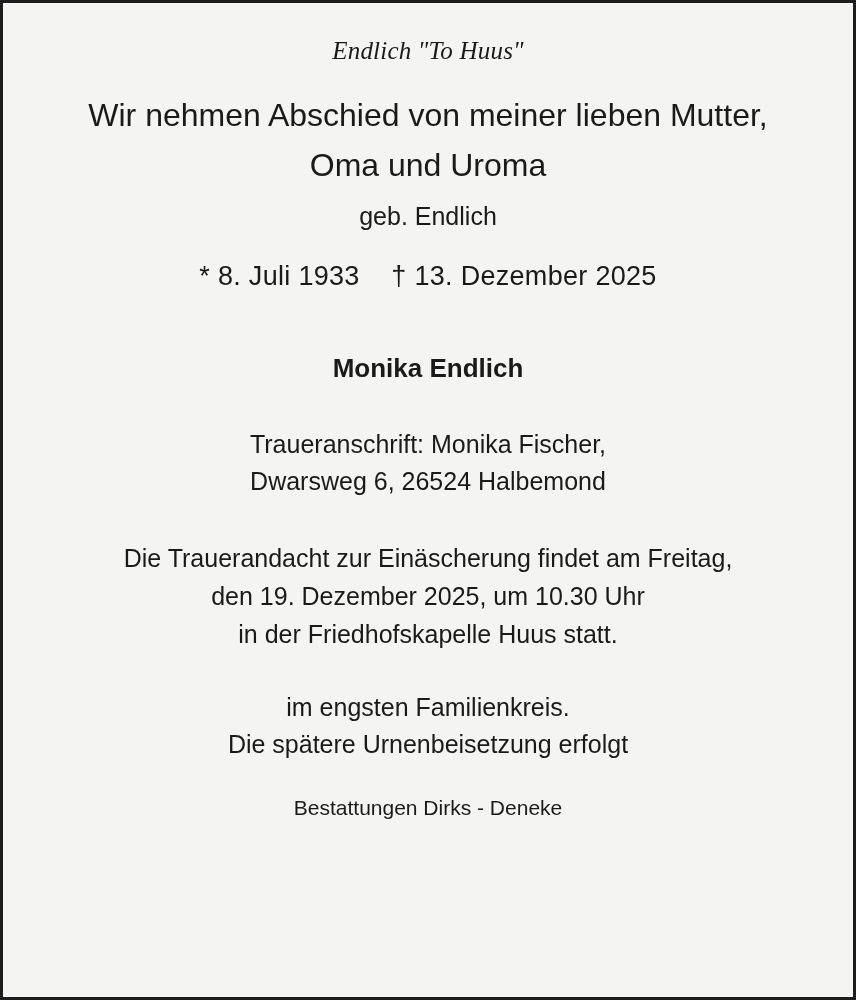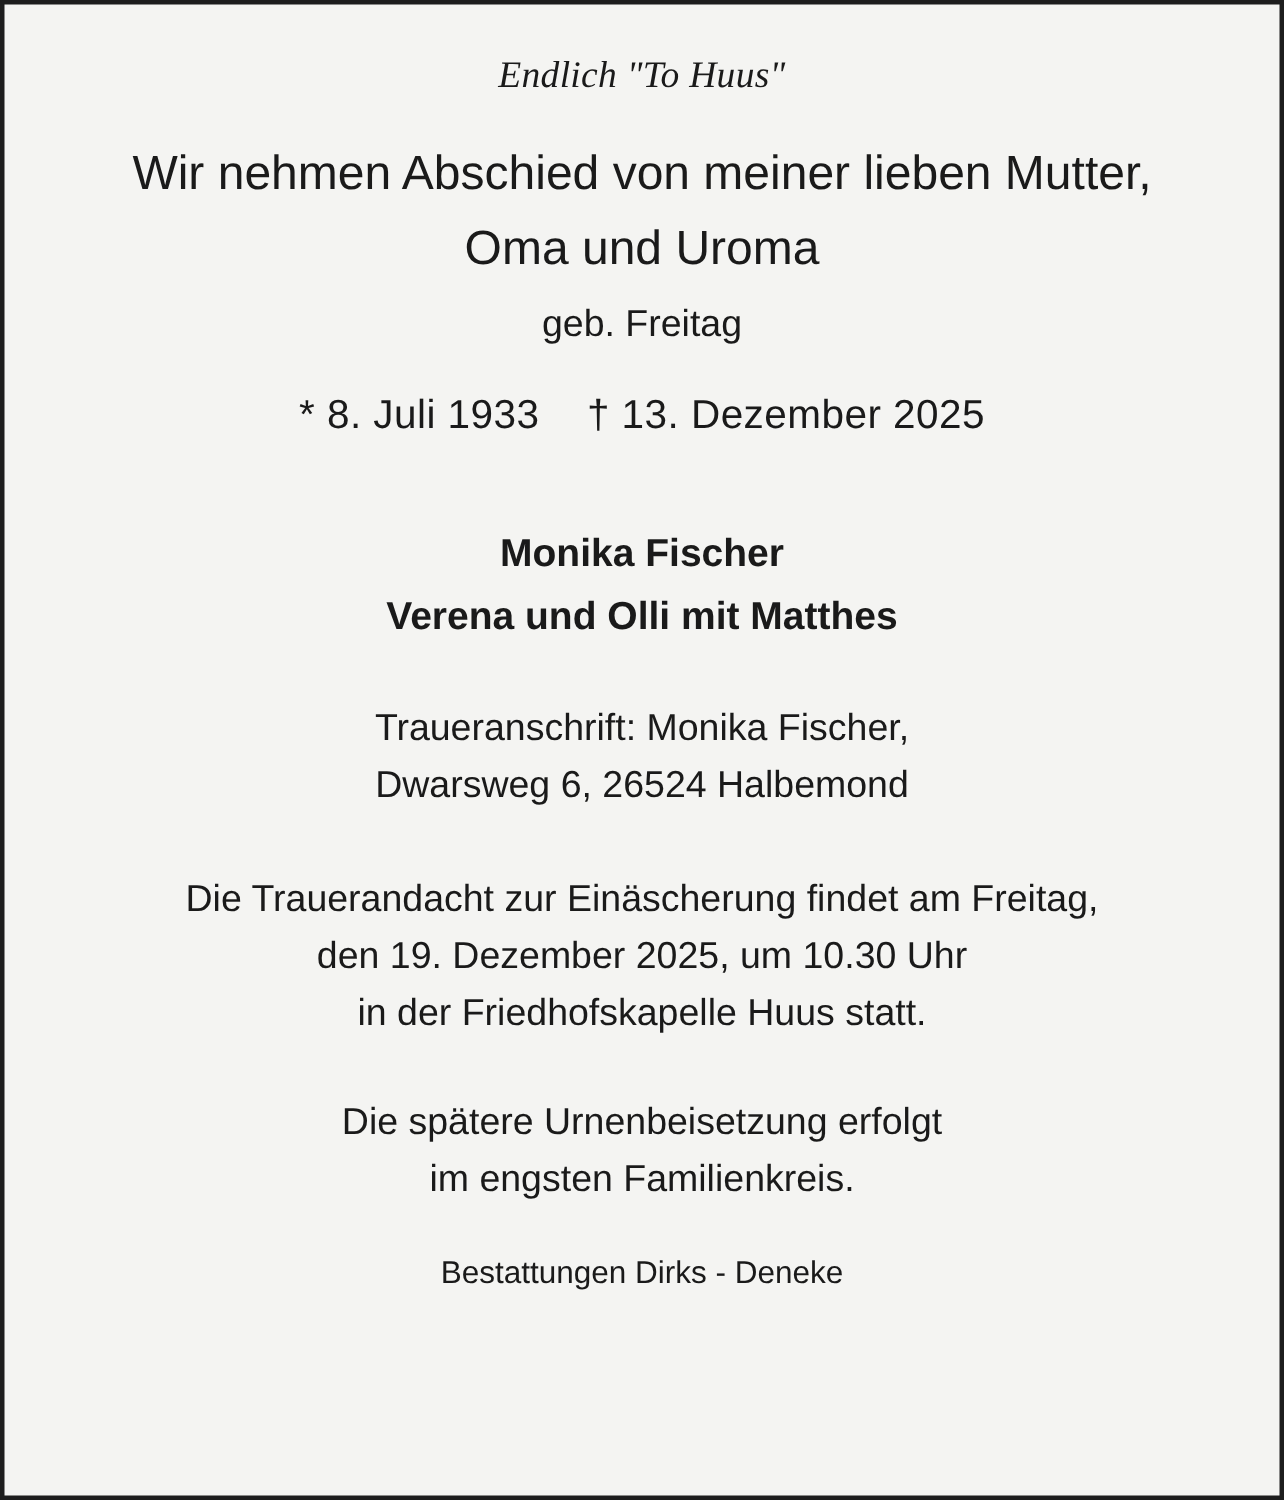--- a/index.html
+++ b/index.html
@@ -99,45 +99,44 @@
 <div class="notice">
 
   <div class="line motto">Endlich "To Huus"</div>
 
   <div class="line intro">
     <div>Wir nehmen Abschied von meiner lieben Mutter,</div>
     <div>Oma und Uroma</div>
   </div>
 
 
-  <div class="line born-name">geb. Freitag</div>
+  <div class="line born-name">geb. Endlich</div>
 
   <div class="line dates">
     <span>* 8. Juli 1933</span>
     <span class="sep"></span>
     <span>† 13. Dezember 2025</span>
   </div>
 
   <div class="line survivors">
-    <div>Monika Fischer</div>
-    <div>Verena und Olli mit Matthes</div>
+    <div>Monika Endlich</div>
   </div>
 
 
   <div class="line contact">
     <div>Traueranschrift: Monika Fischer,</div>
     <div>Dwarsweg 6, 26524 Halbemond</div>
   </div>
 
   <div class="line ceremony">
     <div>Die Trauerandacht zur Einäscherung findet am Freitag,</div>
     <div>den 19. Dezember 2025, um 10.30 Uhr</div>
     <div>in der Friedhofskapelle Huus statt.</div>
   </div>
 
   <div class="line urn">
+    <div>im engsten Familienkreis.</div>
     <div>Die spätere Urnenbeisetzung erfolgt</div>
-    <div>im engsten Familienkreis.</div>
   </div>
 
   <div class="line undertaker">Bestattungen Dirks - Deneke</div>
 
 </div>
 
 </body></html>

